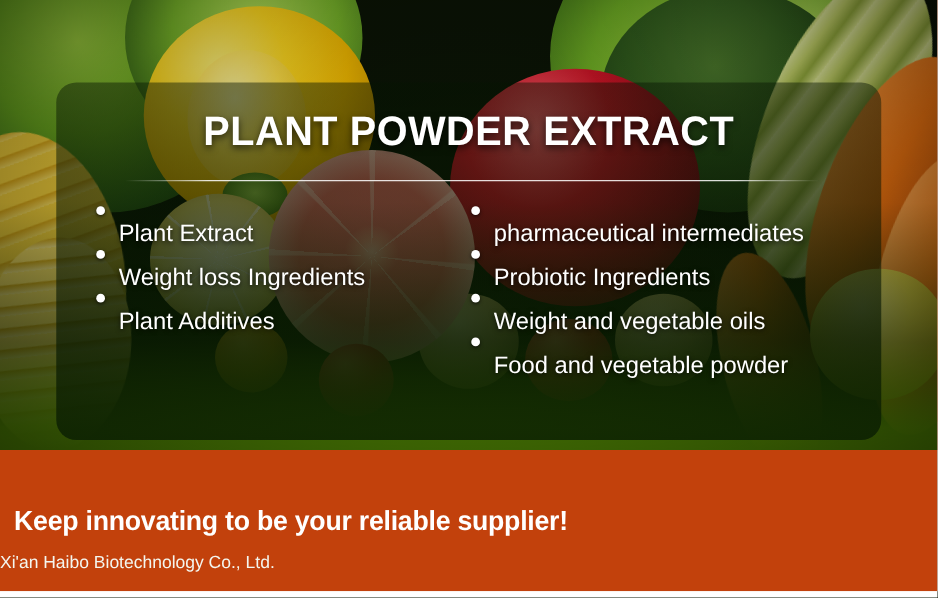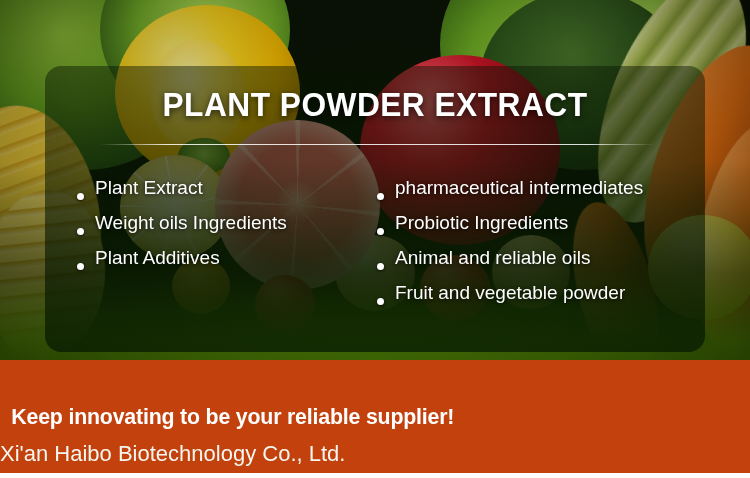--- a/index.html
+++ b/index.html
@@ -179,21 +179,21 @@
   }
   .col-left { width: 300px; padding-left: 32px; }
   .col-right { width: 328px; }
   ul.bullets {
     margin: 0;
     padding: 0;
     list-style: none;
   }
   ul.bullets li {
     display: flex;
-    align-items: flex-end;
+    align-items: flex-start;
     color: #ffffff;
     font-size: 19px;
     line-height: 35px;
     text-shadow: 0 1px 4px rgba(0,0,0,.8);
     white-space: nowrap;
   }
   .dot {
     width: 7px; height: 7px;
     border-radius: 50%;
     background: #ffffff;
@@ -216,21 +216,21 @@
     margin-top: 13px;
     color: #ffffff;
     font-weight: bold;
     font-size: 22px;
     letter-spacing: -0.2px;
     transform: scaleX(0.97);
   }
   .company {
     margin-top: 11px;
     color: #f4f6ef;
-    font-size: 22px;
+    font-size: 14px;
     font-weight: normal;
   }
 </style>
 </head>
 <body>
 
 <div class="banner">
 
   <div class="photo">
     <div class="veg lettuce-a"></div>
@@ -271,46 +271,46 @@
     <div class="columns">
 
       <div class="col col-left">
         <ul class="bullets">
           <li>
             <span class="dot"></span>
             <span>Plant Extract</span>
           </li>
           <li>
             <span class="dot"></span>
-            <span>Weight oils Ingredients</span>
+            <span>Weight loss Ingredients</span>
           </li>
           <li>
             <span class="dot"></span>
             <span>Plant Additives</span>
           </li>
         </ul>
       </div>
 
       <div class="col col-right">
         <ul class="bullets">
           <li>
             <span class="dot"></span>
             <span>pharmaceutical intermediates</span>
           </li>
           <li>
             <span class="dot"></span>
             <span>Probiotic Ingredients</span>
           </li>
           <li>
             <span class="dot"></span>
-            <span>Animal and reliable oils</span>
-          </li>
-          <li>
-            <span class="dot"></span>
-            <span>Fruit and vegetable powder</span>
+            <span>Weight and vegetable oils</span>
+          </li>
+          <li>
+            <span class="dot"></span>
+            <span>Food and vegetable powder</span>
           </li>
         </ul>
       </div>
 
     </div>
   </div>
 
   <div class="footer">
     <div class="slogan">Keep innovating to be your reliable supplier!</div>
     <div class="company">Xi'an Haibo Biotechnology Co., Ltd.</div>

